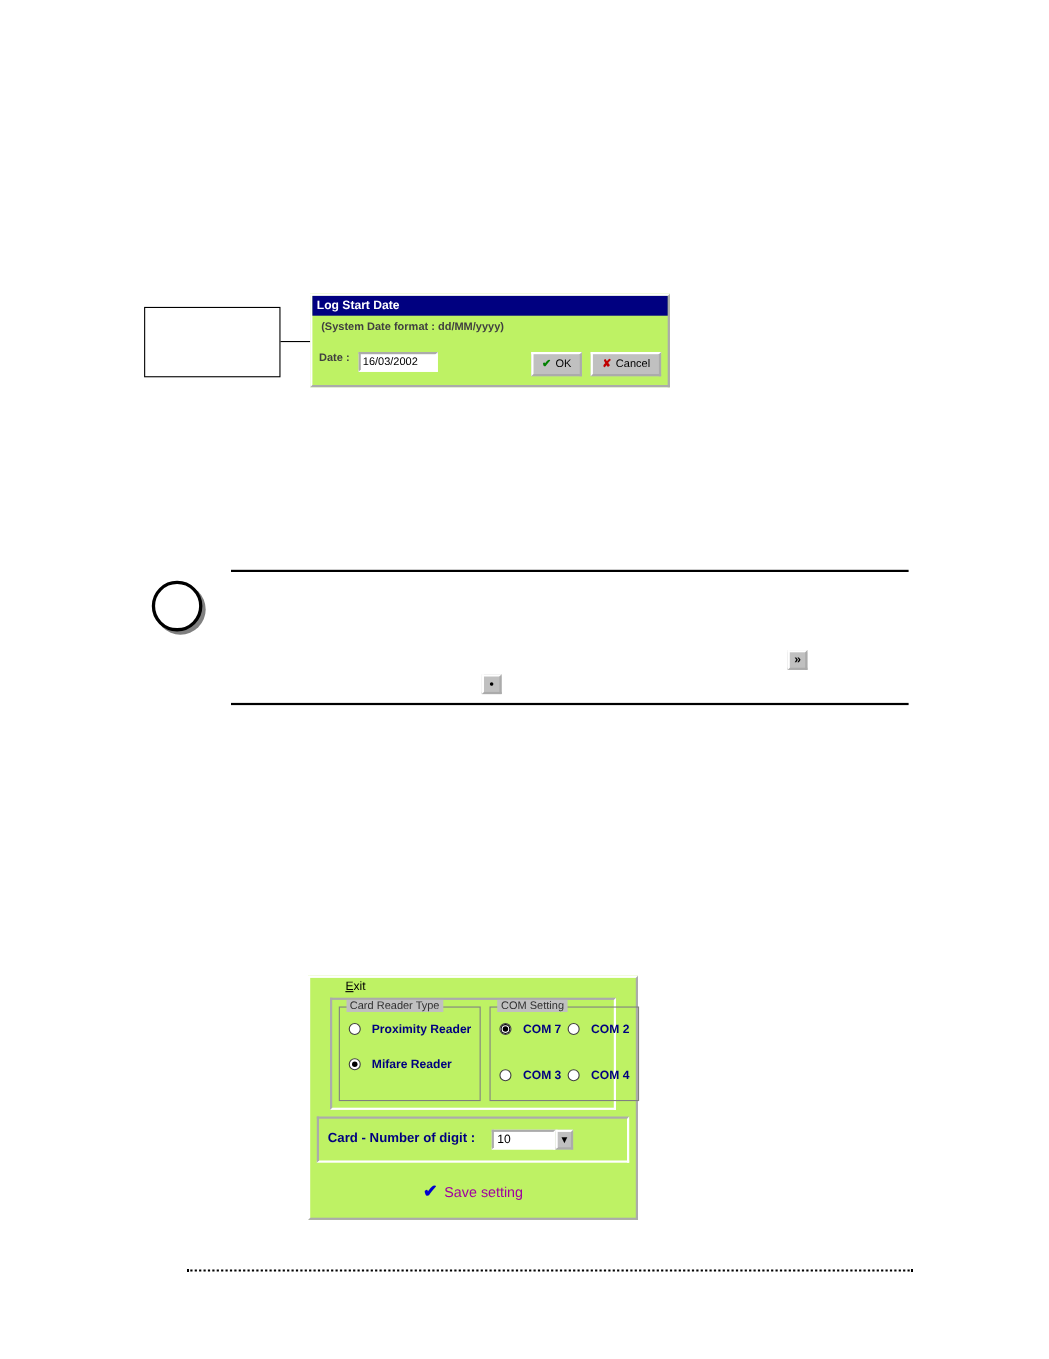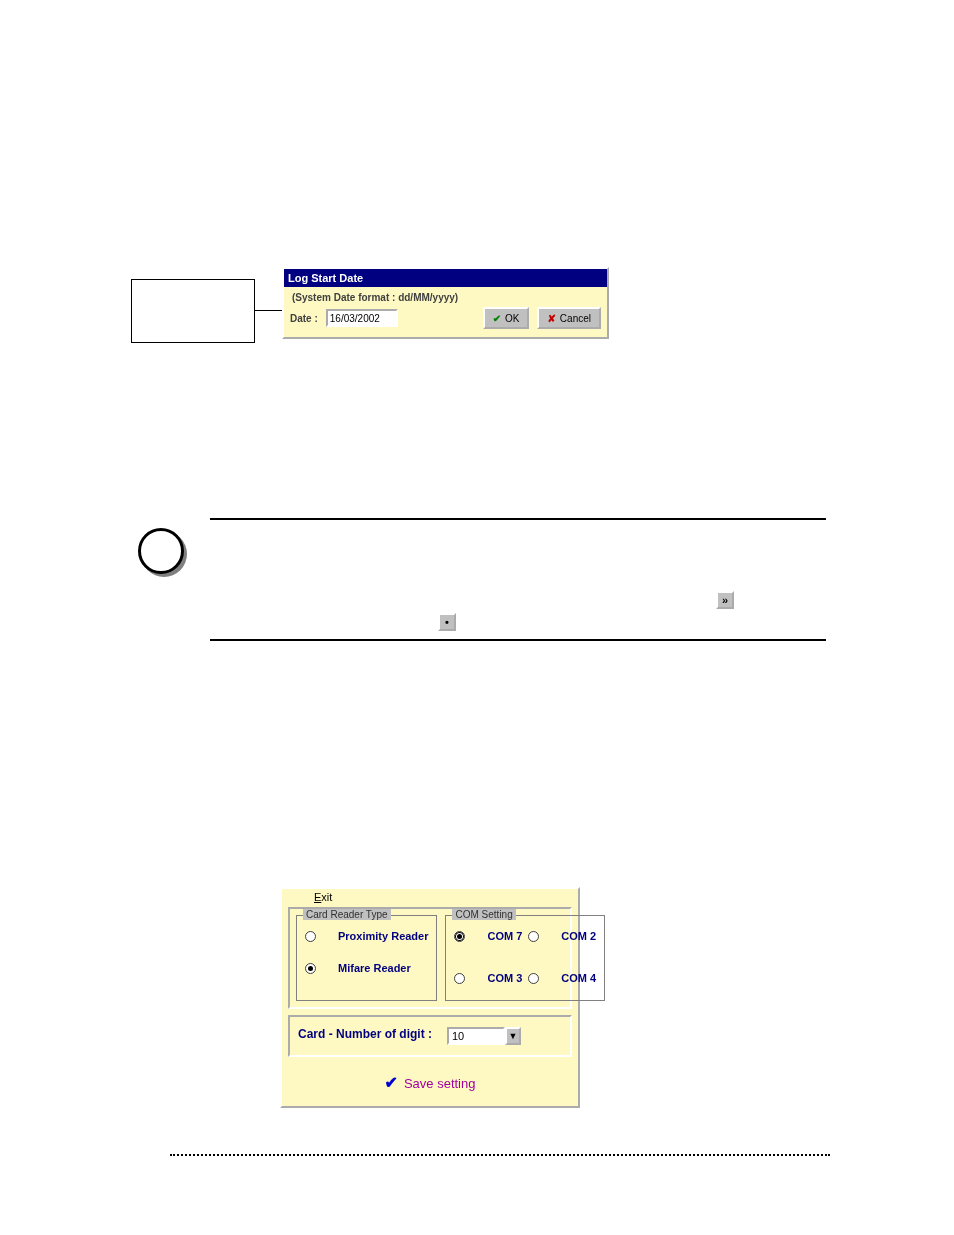--- a/index.html
+++ b/index.html
@@ -38,21 +38,21 @@
     top: 306px;
     width: 0;
     height: 0;
     border-left: 8px solid #000;
     border-top: 5px solid transparent;
     border-bottom: 5px solid transparent;
   }
 
   .win9x-dialog {
     position: absolute;
-    background: #fef9c3;
+    background: #bef264;
     border: 2px outset #fff;
     font-family: "MS Sans Serif", Tahoma, sans-serif;
     font-size: 11px;
   }
   .titlebar {
     background: #000080;
     color: #fff;
     font-weight: bold;
     padding: 2px 4px;
     display: flex;
@@ -80,22 +80,23 @@
   .dlg1 { left: 282px; top: 267px; width: 327px; }
   .dlg1 .body { padding: 4px 6px 8px 6px; }
   .group-label {
     color: #404040;
     font-size: 10px;
     padding: 1px 0 4px 2px;
     font-weight: bold;
   }
   .dlg1 .row {
     display: flex;
-    align-items: center;
+    align-items: flex-start;
     gap: 8px;
+    margin-top: 13px;
   }
   .dlg1 .lbl { font-weight: bold; font-size: 10px; color:#404040; }
   .dlg1 input[type=text] {
     width: 72px;
     height: 18px;
     font-size: 10px;
     padding: 1px 2px;
     border: 2px inset #fff;
     background: #fff;
   }
@@ -159,21 +160,21 @@
   
   .dlg2 { left: 280px; top: 887px; width: 300px; }
   .dlg2 .menubar {
     padding: 2px 4px;
     font-size: 11px;
     color: #000;
     margin-left: 28px;
   }
   .dlg2 .menubar .u { text-decoration: underline; }
   .dlg2 .panel {
-    margin: 2px 6px;
+    margin: 2px 18px;
     border: 2px inset #fff;
     padding: 6px;
   }
   .fieldset {
     border: 1px solid #808080;
     padding: 8px 8px 10px 8px;
     position: relative;
   }
   .fieldset .legend {
     position: absolute;
@@ -181,22 +182,22 @@
     left: 6px;
     background: #c0c0c0;
     padding: 0 3px;
     font-size: 10px;
     color: #303030;
   }
   .two-col { display: flex; gap: 8px; }
   .two-col .fieldset { flex: 1; }
   .radio-row {
     display: flex;
-    align-items: center;
-    gap: 22px;
+    align-items: flex-start;
+    gap: 10px;
     font-size: 11px;
     color: #000080;
     font-weight: bold;
     margin: 6px 0;
     white-space: nowrap;
   }
   .radio {
     width: 11px; height: 11px; border-radius:50%;
     border: 1px solid #404040;
     background: #fff;

